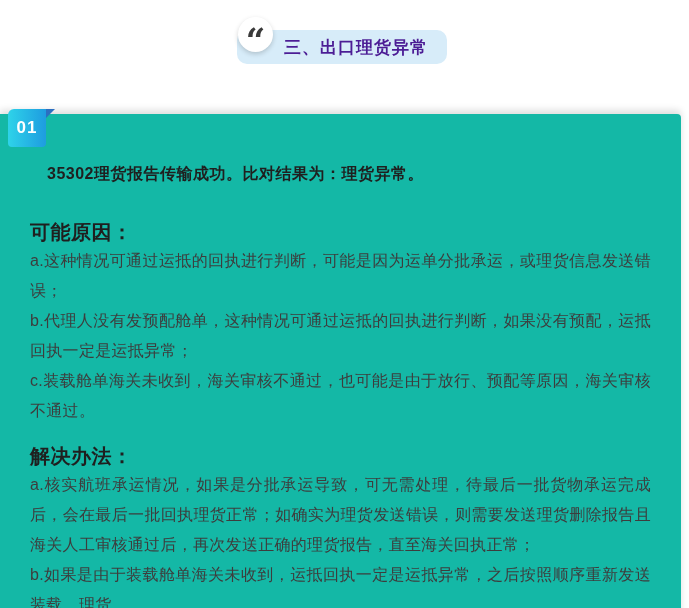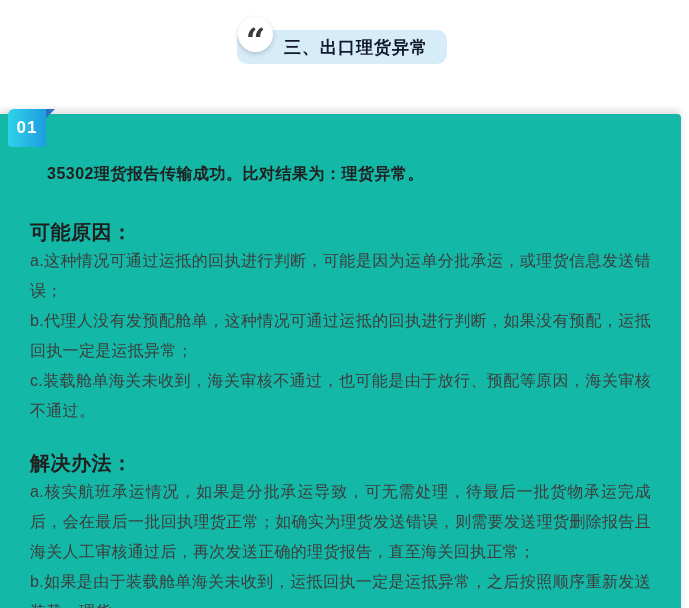--- a/index.html
+++ b/index.html
@@ -48,21 +48,21 @@
     font-family: "DejaVu Serif", serif;
     font-weight: bold;
     font-size: 34px;
     line-height: 1;
     color: #3a3a3a;
     transform: translateY(6px);
   }
   .title-text {
     font-size: 17px;
     font-weight: bold;
-    color: #0f172a;
+    color: #4c1d95;
     letter-spacing: 1px;
     white-space: nowrap;
   }
   .card {
     position: relative;
     width: 681px;
     height: 511px;
     background: #14b8a6;
     border-radius: 0 4px 0 0;
     box-shadow: 0 -4px 7px rgba(0,0,0,0.13);
@@ -105,21 +105,21 @@
   }
   .heading {
     margin: 0;
     font-size: 20px;
     font-weight: bold;
     line-height: 28px;
     color: #1f1f1f;
     letter-spacing: 0.5px;
   }
   .heading-causes { margin-top: 32px; }
-  .heading-solutions { margin-top: 23px; }
+  .heading-solutions { margin-top: 16px; }
   .item {
     margin: 0;
     font-size: 16px;
     line-height: 30px;
     color: #3d3d3d;
     text-align: justify;
     letter-spacing: 0.3px;
   }
 </style>
 </head>

